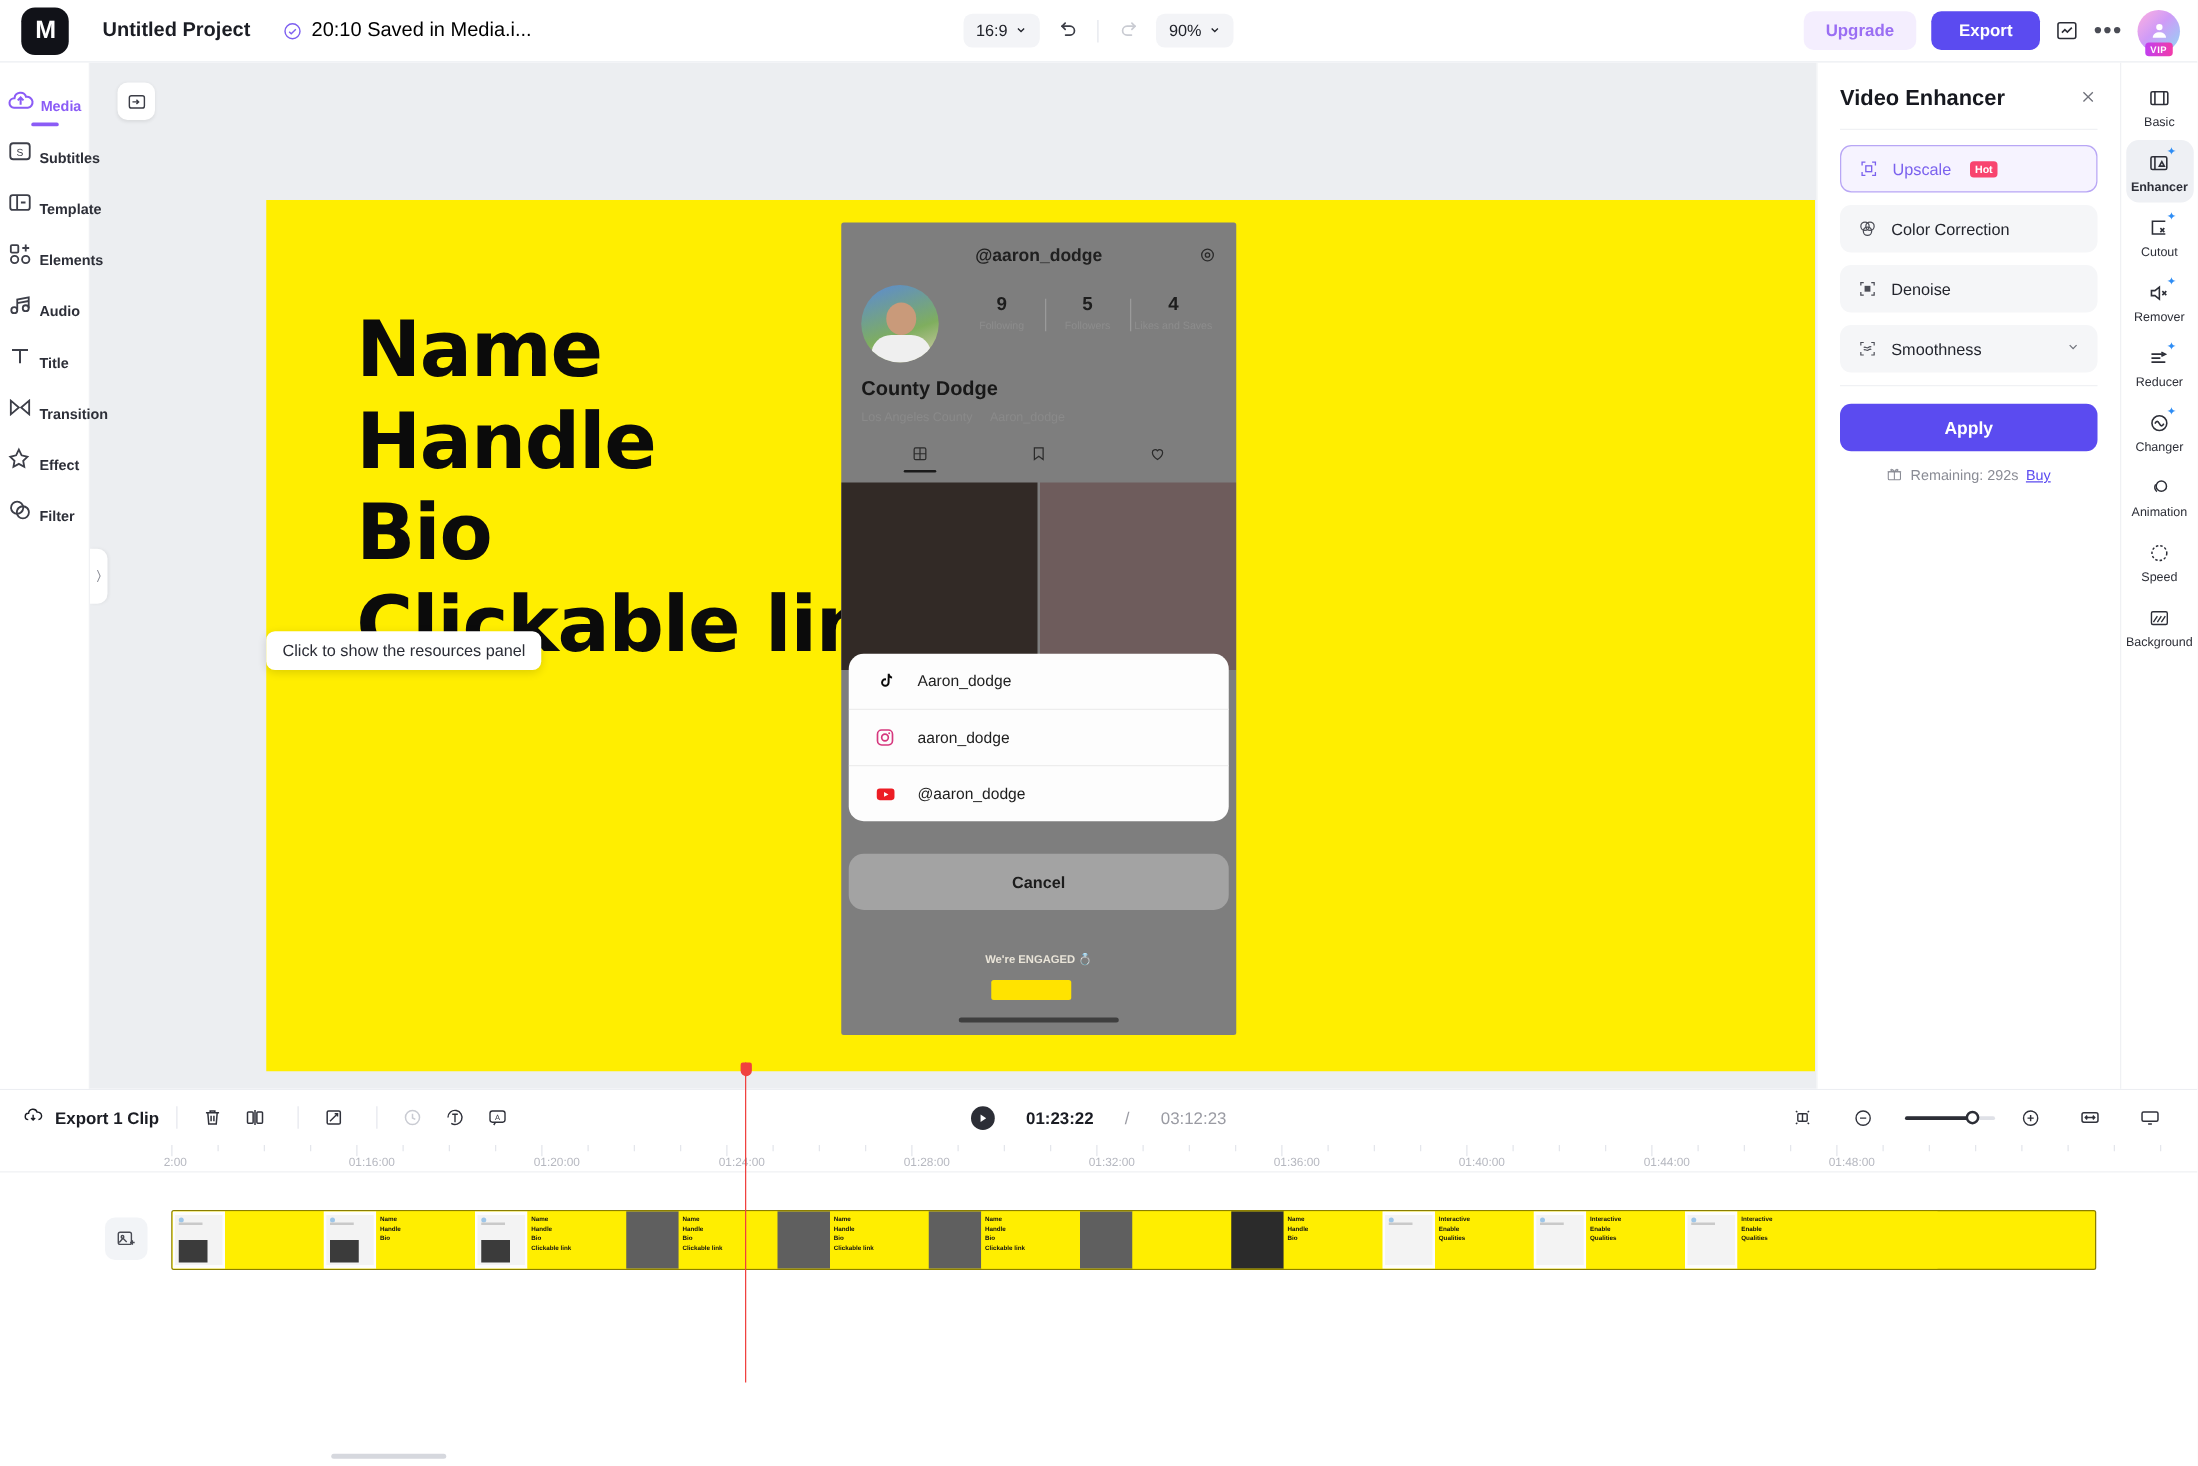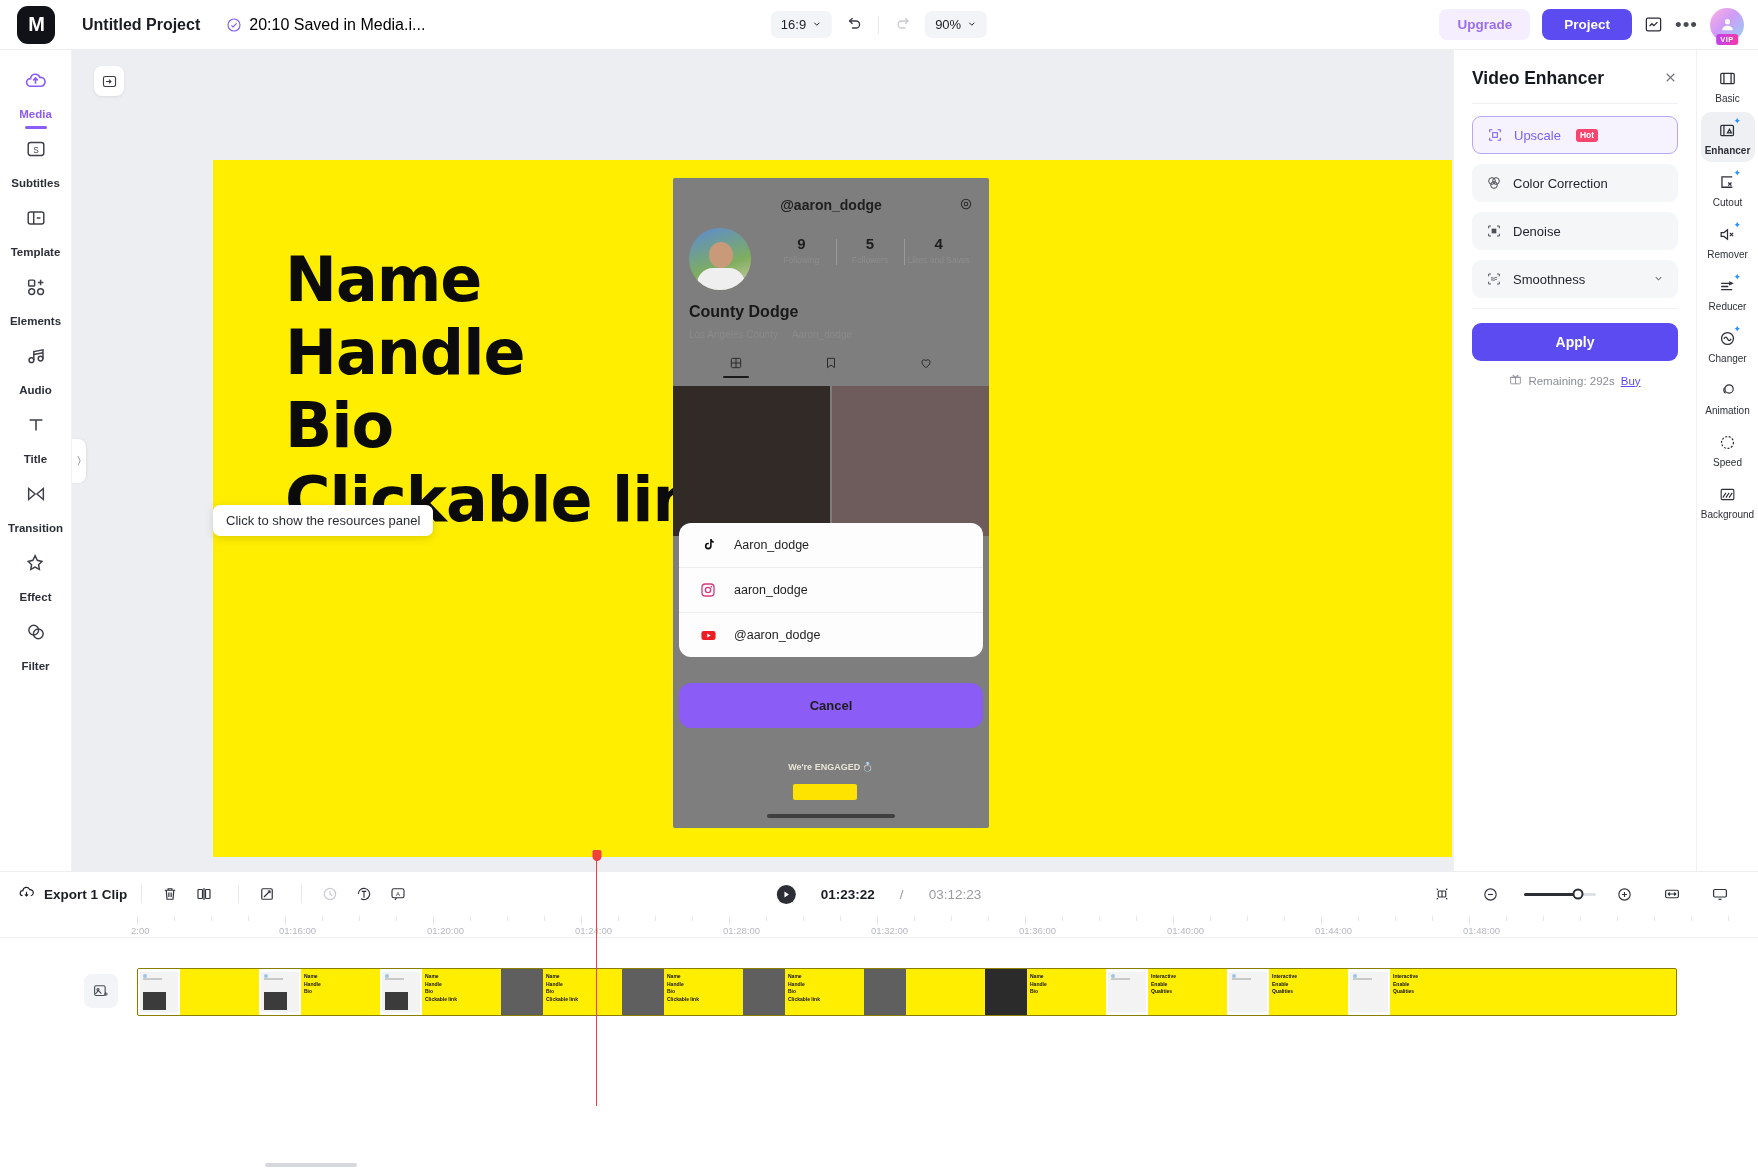--- a/index.html
+++ b/index.html
@@ -70,21 +70,21 @@
   .body { flex: 1; display: flex; min-height: 0; position: relative; }
 
   
   .left-rail {
     width: 72px; min-width: 72px; background: #fff; padding-top: 10px;
     display: flex; flex-direction: column; align-items: center; gap: 2px;
     border-right: 1px solid #f0f1f4; position: relative; z-index: 20;
   }
   .rail-item {
     width: 62px; padding: 8px 0 7px; border-radius: 12px;
-    display: flex; flex-direction: column; align-items: center; gap: 16px;
+    display: flex; align-items: flex-end; gap: 5px;
     cursor: pointer; position: relative;
   }
   .rail-item.active { background: #fff; }
   .rail-item.active .rail-label { color: #8b5cf6; }
   .rail-ico { color: #3d3f49; display: flex; align-items: center; justify-content: center; height: 24px; }
   .rail-item.active .rail-ico { color: #8b5cf6; }
   .rail-label { font-size: 11.5px; color: #2d2f38; font-weight: 600; }
   .rail-underline {
     position: absolute; bottom: -2px; left: 50%; transform: translateX(-50%);
     width: 22px; height: 3px; border-radius: 2px; background: #8b5cf6;
@@ -187,21 +187,21 @@
     position: absolute; left: 6px; right: 6px; top: 345px;
     background: #fdfdfd; border-radius: 12px; overflow: hidden;
   }
   .sheet-row {
     display: flex; align-items: center; gap: 17px; padding: 13px 20px;
     border-bottom: 1px solid #ededed; font-size: 12.5px; color: #1e1e1e;
   }
   .sheet-row:last-child { border-bottom: none; }
   .sheet-ico { width: 18px; height: 18px; flex: none; display: flex; align-items: center; justify-content: center; }
   .sheet-cancel {
-    position: absolute; left: 6px; right: 6px; top: 505px; background: #8b5cf6;
+    position: absolute; left: 6px; right: 6px; top: 505px; background: #a3a3a3;
     border-radius: 12px; text-align: center; padding: 15px 0;
     font-size: 13px; font-weight: bold; color: #1c1c1c;
   }
 
   
   .right-panel {
     width: 243px; min-width: 243px; background: #fff; padding: 18px 18px 0;
     border-left: 1px solid #f0f1f4; position: relative; z-index: 20;
   }
   .rp-head { display: flex; align-items: center; justify-content: space-between; }
@@ -351,21 +351,21 @@
         <span>
           <svg width="10" height="10" viewBox="0 0 24 24" fill="none" stroke="currentColor" stroke-width="2.4">
               <path d="M6 9l6 6 6-6"></path>
             </svg>
         </span>
       </div>
     </div>
 
     <div class="hdr-right">
       <button class="upgrade-btn">Upgrade</button>
-      <button class="export-btn">Project</button>
+      <button class="export-btn">Export</button>
       <span class="hdr-ico">
         <svg width="19" height="19" viewBox="0 0 24 24" fill="none" stroke="currentColor" stroke-width="1.6">
             <rect x="3" y="4" width="18" height="16" rx="2"></rect>
             <path d="M7 14l3-3 2.5 2.5L17 9"></path>
           </svg>
       </span>
       <span class="dots">•••</span>
       <span class="avatar-wrap">
         <span class="avatar">
           <svg width="17" height="17" viewBox="0 0 24 24" fill="#ffffff">

